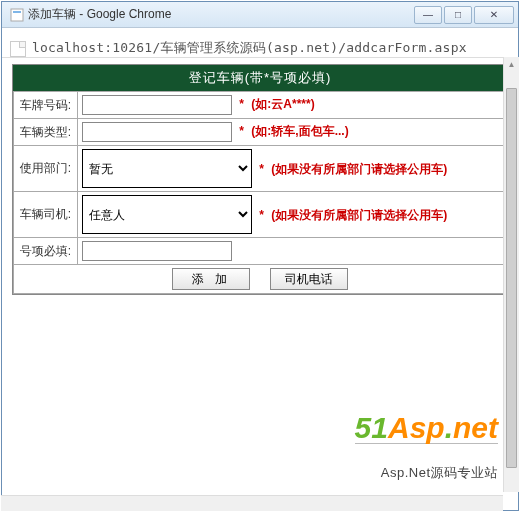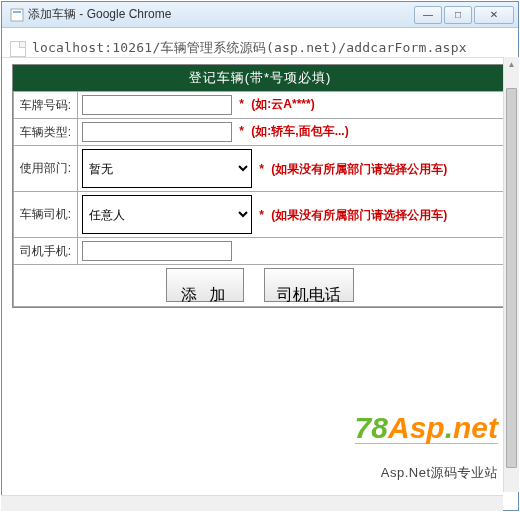--- a/index.html
+++ b/index.html
@@ -20,21 +20,21 @@
 .hdr{background:#14532d;color:#fff;font-size:13px;text-align:center;padding:4px 0;letter-spacing:1px}
 table.frm{width:100%;border-collapse:collapse}
 table.frm td{border:1px solid #aaa;padding:3px 4px;font-size:12px;vertical-align:middle}
 td.lbl{width:64px;text-align:center;background:#fff;color:#333}
 td.fld{background:#fff}
 .inp{height:20px;border:1px solid #888;width:150px;padding:0 3px;font-size:12px;vertical-align:middle}
 .sel{height:39px;border:1px solid #000;width:170px;font-size:12px;background:#fff;padding:3px 2px}
 .req{color:#c00;font-weight:bold;margin:0 4px}
 .hint{color:#c00;font-size:12px;font-weight:bold}
 .btnrow td{text-align:center;padding:5px 0}
-.btn{height:22px;min-width:78px;border:1px solid #888;background:linear-gradient(#fefefe,#e6e6e6);font-size:16px;padding:16px 12px;margin:0 8px;letter-spacing:4px}
+.btn{height:22px;min-width:78px;border:1px solid #888;background:linear-gradient(#fefefe,#e6e6e6);font-size:12px;padding:0 12px;margin:0 8px;letter-spacing:4px}
 .btn.nolsp{letter-spacing:0}
 .logo{position:absolute;right:22px;bottom:30px;text-align:right}
 .logo .l1{font-size:30px;font-weight:bold;font-style:italic;color:#ff8c00;font-family:Georgia,serif}
 .logo .l1 .g{color:#6ab82e}
 .logo .l2{font-size:13px;color:#444;letter-spacing:.5px;margin-top:-2px;border-top:1px solid #bbb;padding-top:20px}
 .sb{position:absolute;right:1px;top:57px;bottom:20px;width:16px;background:#f0f0f0;border-left:1px solid #ddd}
 .sbthumb{background:#cfcfcf;border:1px solid #aaa;margin:16px 2px 0 2px;height:380px;border-radius:1px}
 .sa{height:15px;display:flex;align-items:center;justify-content:center;font-size:8px;color:#888}
 .hb{position:absolute;left:1px;right:17px;bottom:1px;height:16px;background:#f0f0f0;border-top:1px solid #ddd}
 </style>
@@ -93,36 +93,36 @@
         </tr>
         <tr>
           <td class="lbl">车辆司机:</td>
           <td class="fld">
             <select class="sel"><option>任意人</option></select>
             <span class="req">*</span>
             <span class="hint">(如果没有所属部门请选择公用车)</span>
           </td>
         </tr>
         <tr>
-          <td class="lbl">司机手机:</td>
+          <td class="lbl">号项必填:</td>
           <td class="fld"><input class="inp" style=""></td>
         </tr>
         <tr class="btnrow">
           <td colspan="2">
             <button class="btn">添  加</button>
             <button class="btn nolsp">司机电话</button>
           </td>
         </tr>
       </tbody>
         </table>
     </div>
   </div>
 
   <div class="logo">
-    <div class="l1"><span class="g">78</span><span>Asp</span><span class="g">.</span><span>net</span></div>
+    <div class="l1"><span class="g">51</span><span>Asp</span><span class="g">.</span><span>net</span></div>
     <div class="l2">Asp.Net源码专业站</div>
   </div>
 
   <div class="sb">
     <div class="sa">▲</div>
     <div class="sbthumb"></div>
   </div>
   <div class="hb"></div>
 </div>
 

